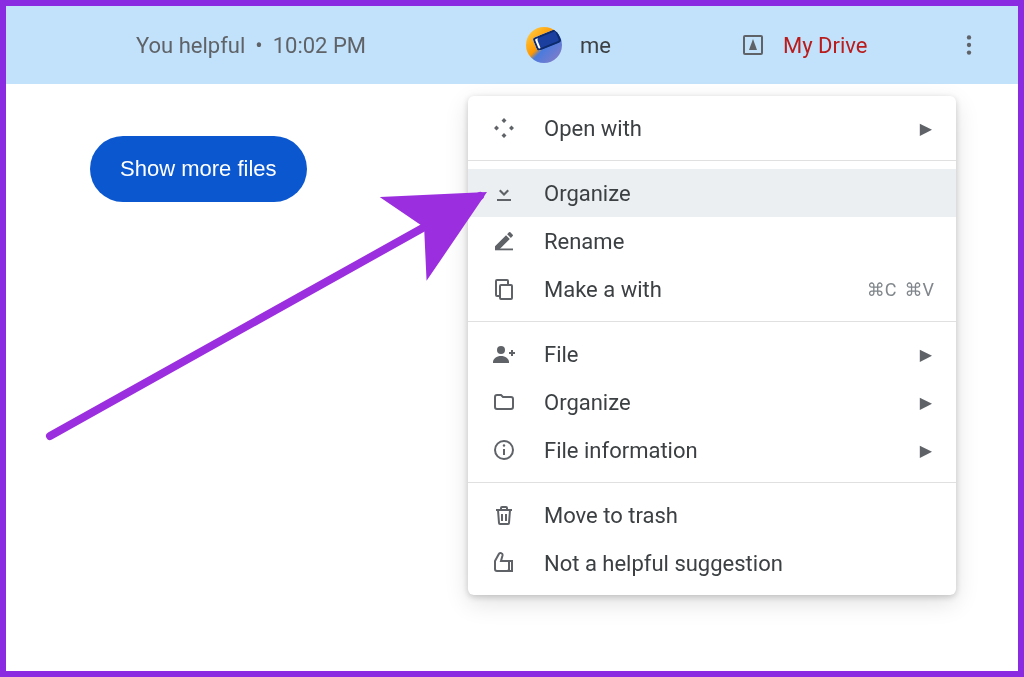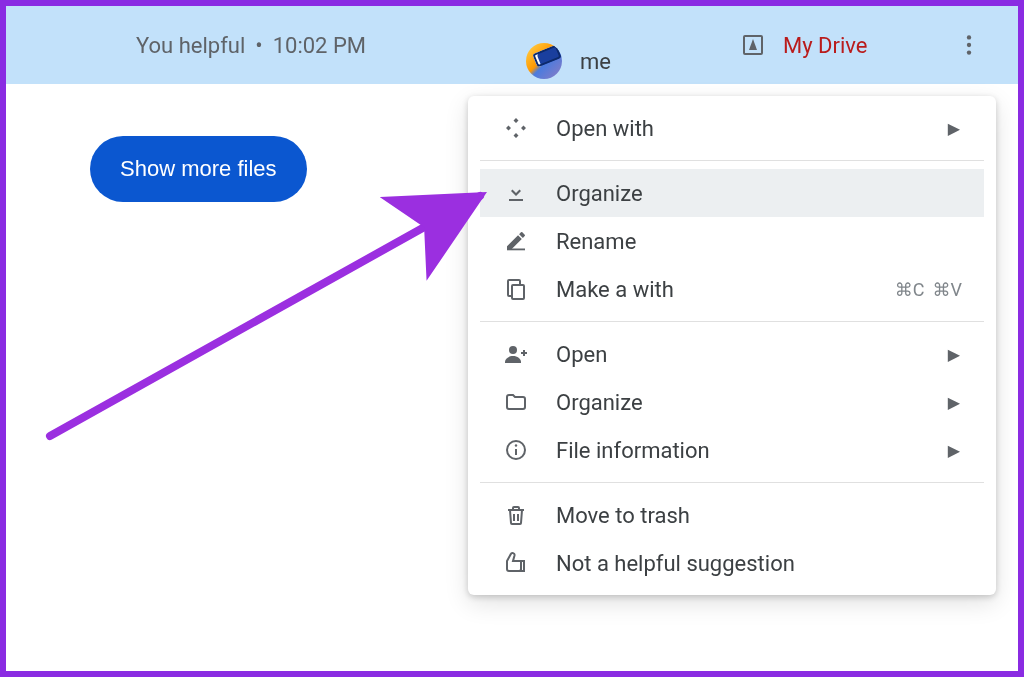--- a/index.html
+++ b/index.html
@@ -17,21 +17,21 @@
     width: 100%;
     height: 78px;
     background: #c2e1fa;
     display: flex;
     align-items: center;
     color: #5f6368;
     font-size: 22px;
   }
   .created-cell { padding-left: 130px; display:flex; align-items:center; gap:0; }
   .created-cell .dot { margin: 0 10px; }
-  .owner-cell { position:absolute; left:520px; top:16px; height:78px; display:flex; align-items:center; gap:18px; color:#3c4043; font-size:22px; }
+  .owner-cell { position:absolute; left:520px; top:0; height:78px; display:flex; align-items:center; gap:18px; color:#3c4043; font-size:22px; }
   .avatar {
     width:36px; height:36px; border-radius:50%;
     background: linear-gradient(135deg, #ffd54f 0%, #ff9800 45%, #4a7bde 55%, #8e7cc3 100%);
     position:relative;
     overflow:hidden;
   }
   .avatar::after{
     content:"";
     position:absolute; left:8px; top:6px; width:26px; height:14px;
     background:#1a3f9e;
@@ -56,25 +56,25 @@
     border-radius:40px;
     padding:20px 30px;
     cursor:pointer;
   }
 
   
   .menu {
     position:absolute;
     left:462px;
     top:90px;
-    width:528px;
+    width:488px;
     background:#fff;
     border-radius:6px;
     box-shadow: 0 2px 6px rgba(0,0,0,.18), 0 8px 24px rgba(0,0,0,.12);
-    padding: 8px 12px;
+    padding: 8px 0;
     font-size:22px;
     color:#3c4043;
   }
   .menu-item {
     display:flex;
     align-items:center;
     height:48px;
     padding: 0 24px;
     gap: 28px;
     cursor:pointer;
@@ -179,21 +179,21 @@
     <hr>
 
     <div class="menu-item">
       <span class="ico">
         <svg viewBox="0 0 24 24" fill="currentColor">
             <circle cx="9" cy="8" r="4"></circle>
             <path d="M1 20c0-3.3 3.6-6 8-6s8 2.7 8 6v1H1v-1z"></path>
             <path d="M20 8v6M17 11h6" stroke="currentColor" stroke-width="2" fill="none"></path>
           </svg>
       </span>
-      <span>Open</span>
+      <span>File</span>
       <span class="arrow">▶</span>
     </div>
     <div class="menu-item">
       <span class="ico">
         <svg viewBox="0 0 24 24" fill="none" stroke="currentColor" stroke-width="2">
             <path d="M3 7a2 2 0 0 1 2-2h4l2 2h8a2 2 0 0 1 2 2v8a2 2 0 0 1-2 2H5a2 2 0 0 1-2-2V7z"></path>
           </svg>
       </span>
       <span>Organize</span>
       <span class="arrow">▶</span>

